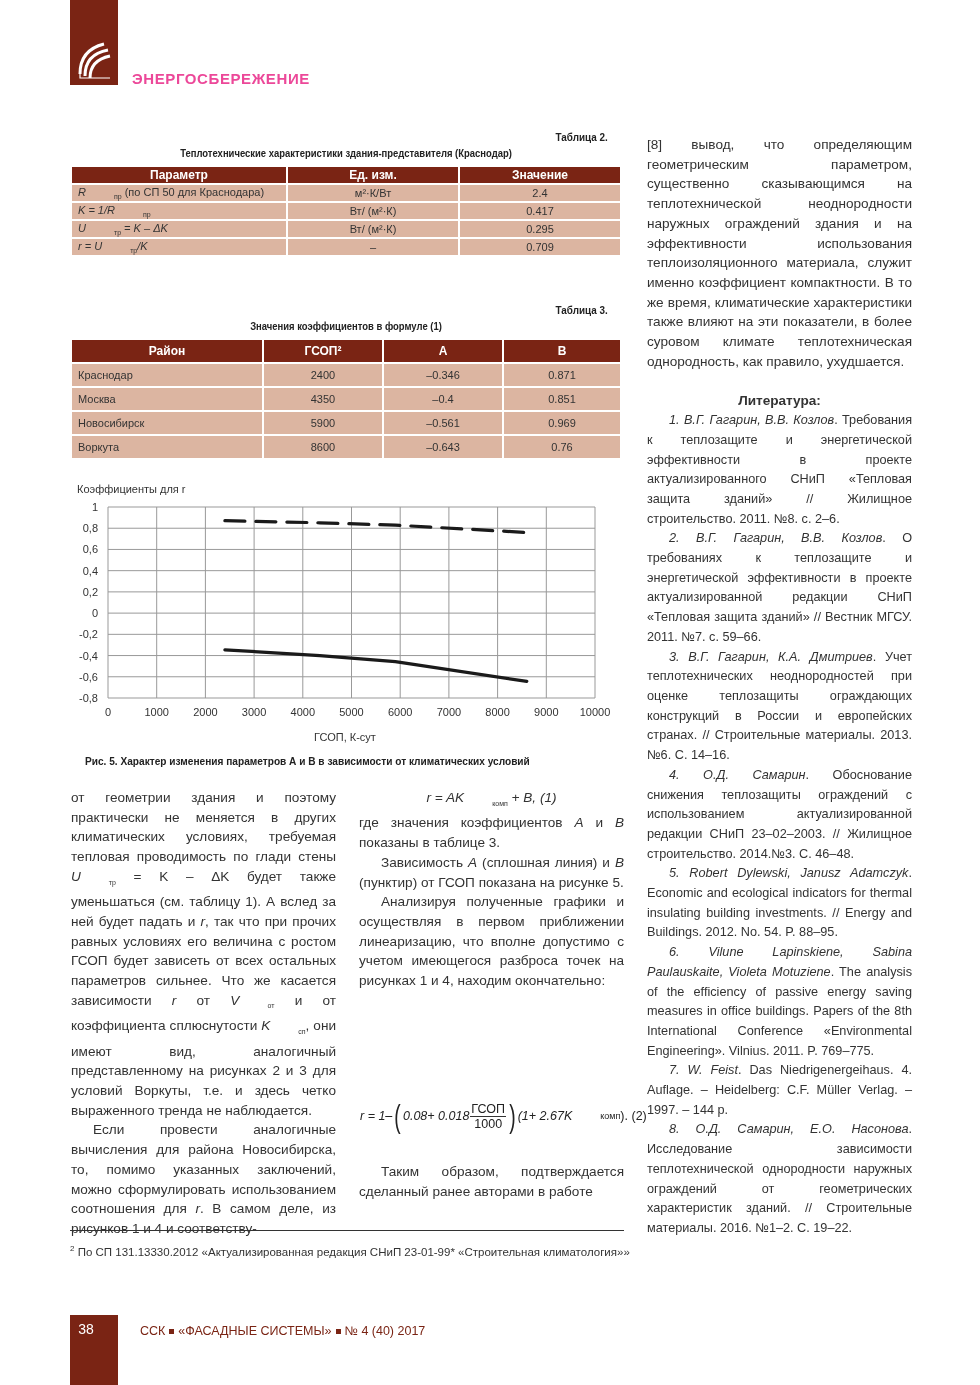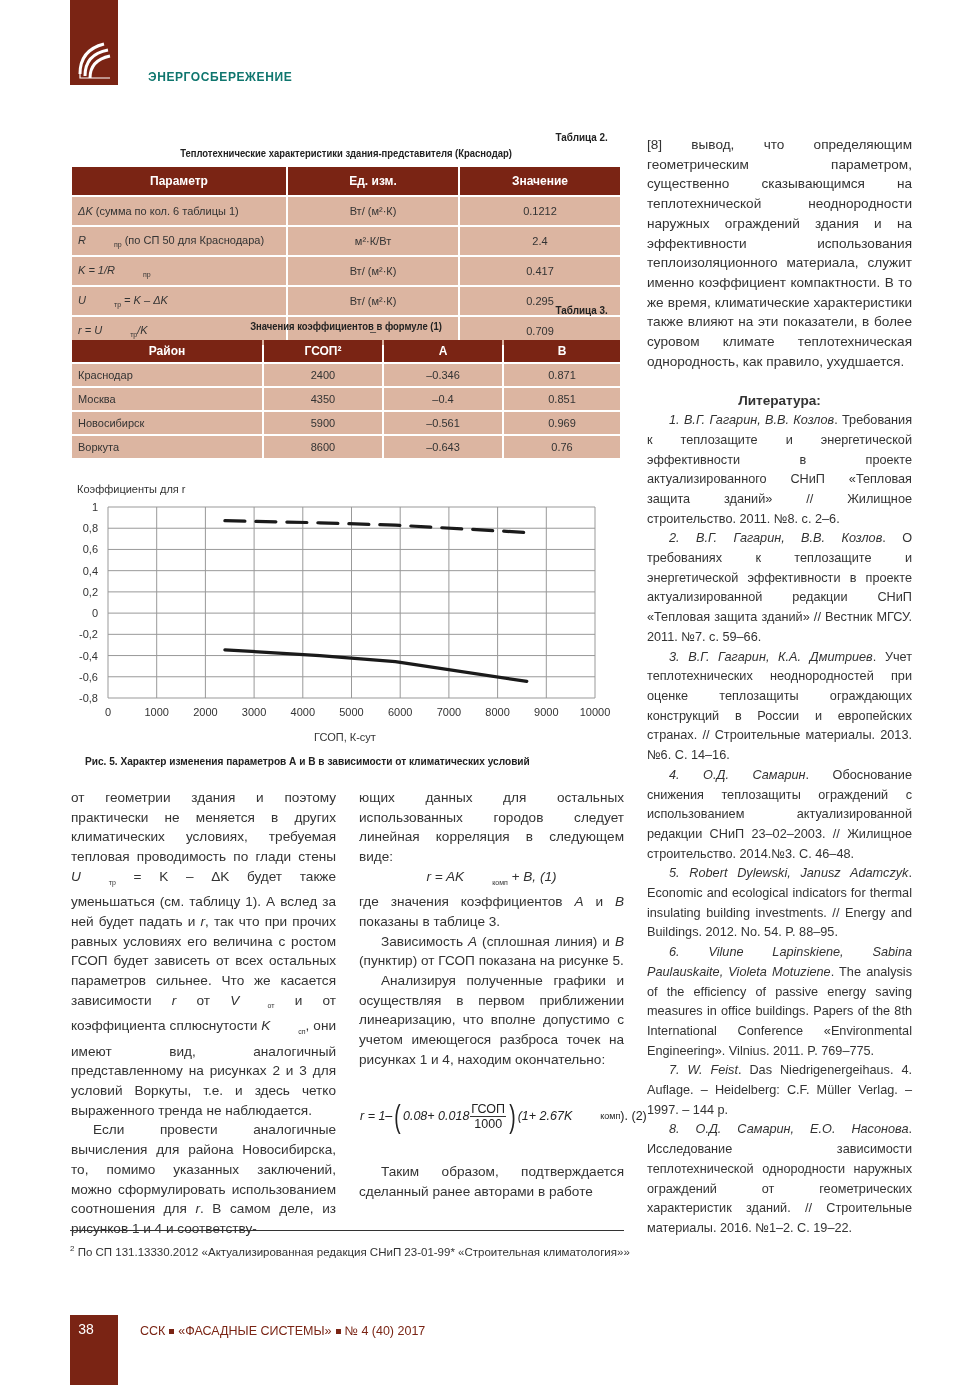--- a/index.html
+++ b/index.html
@@ -1,30 +1,30 @@
 <!DOCTYPE html>
 <html><head>
 <meta charset="utf-8">
 <style>
   html, body { margin:0; padding:0; background:#ffffff; }
   body { width:980px; height:1385px; position:relative; overflow:hidden; font-family:"Liberation Sans", sans-serif; color:#222; }
   .abs { position:absolute; }
   .brand-bar { left:70px; top:0; width:48px; height:85px; background:#7a2414; }
   .logo { left:76px; top:38px; width:36px; height:42px; }
-  .section-title { left:148px; top:70px; font-size:12px; font-weight:bold; color:#0f766e; letter-spacing:0.6px; }
+  .section-title { left:132px; top:70px; font-size:15px; font-weight:bold; color:#ec4899; letter-spacing:0.6px; }
 
   .tbl-label { font-family:"Liberation Sans Narrow","Liberation Sans", sans-serif; font-weight:bold; font-size:11.5px; color:#222; transform:scaleX(0.86); transform-origin:right top; }
   .tbl-caption { font-weight:bold; font-size:11px; color:#222; transform:scaleX(0.86); transform-origin:center top; text-align:center; }
 
   table.data { border-collapse:separate; border-spacing:2px; font-size:11px; }
   table.data th { background:#7a2414; color:#fff; font-weight:bold; font-size:12px; height:17px; padding:0 4px; }
   table.data td { background:#dcb5a1; color:#333; height:16px; padding:0 6px; }
   table.data td.c { text-align:center; }
   #t2 { left:70px; top:165px; width:552px; }
-  #t2 th, #t2 td { height:28px; }
+  #t2 th, #t2 td { height:16px; }
   #t3 { left:70px; top:338px; width:552px; }
   #t3 th { height:22px; }
   #t3 td { height:22px; }
   i.v { font-style:italic; }
   sub.s { font-size:7px;margin-left:28px; }
 
   .chart-wrap { left:70px; top:480px; width:560px; height:270px; }
   .fig-caption { left:85px; top:755px; font-size:11.5px; font-weight:bold; color:#222; transform:scaleX(0.88); transform-origin:left top; white-space:nowrap; }
 
   .col { font-size:13.6px; line-height:19.7px; color:#333; text-align:justify; }
@@ -65,25 +65,20 @@
 <div class="abs tbl-caption" style="left:70px; top:147px; width:552px;">Теплотехнические характеристики здания-представителя (Краснодар)</div>
 <table class="abs data" id="t2">
   <thead>
     <tr>
       <th style="width:206px">Параметр</th>
       <th style="width:162px">Ед. изм.</th>
       <th>Значение</th>
     </tr>
   </thead>
   <tbody>
-    <tr>
-      <td><i class="v">ΔK</i><span> (сумма по кол. 6 таблицы 1)</span></td>
-      <td class="c">Вт/ (м²·К)</td>
-      <td class="c">0.1212</td>
-    </tr>
     <tr>
       <td><i class="v">R</i><sub class="s">пр</sub><span> (по СП 50 для Краснодара)</span></td>
       <td class="c">м²·К/Вт</td>
       <td class="c">2.4</td>
     </tr>
     <tr>
       <td><i class="v">K = 1/R</i><sub class="s">пр</sub><span></span></td>
       <td class="c">Вт/ (м²·К)</td>
       <td class="c">0.417</td>
     </tr>
@@ -196,21 +191,20 @@
   <text id="chart-xlabel" x="275" y="261" font-size="11" fill="#333" text-anchor="middle" font-family="Liberation Sans, sans-serif">ГСОП, К-сут</text>
 </svg>
 <div class="abs fig-caption">Рис. 5. Характер изменения параметров А и В в зависимости от климатических условий</div>
 
 <div class="abs col" id="col1">
   <p><span>от геометрии здания и поэтому практически не меняется в других климатических условиях, требуемая тепловая проводимость по глади стены </span><i>U</i><sub class="s">тр</sub><span> = K – ΔK будет также уменьшаться (см. таблицу 1). А вслед за ней будет падать и </span><i>r</i><span>, так что при прочих равных условиях его величина с ростом ГСОП будет зависеть от всех остальных параметров сильнее. Что же касается зависимости </span><i>r</i><span> от </span><i>V</i><sub class="s">от</sub><span> и от коэффициента сплюснутости </span><i>K</i><sub class="s">сп</sub><span>, они имеют вид, аналогичный представленному на рисунках 2 и 3 для условий Воркуты, т.е. и здесь четко выраженного тренда не наблюдается.</span></p>
   <p class="ind"><span>Если провести аналогичные вычисления для района Новосибирска, то, помимо указанных заключений, можно сформулировать использованием соотношения для </span><i>r</i><span>. В самом деле, из рисунков 1 и 4 и соответству-</span></p>
 </div>
 
 <div class="abs col" id="col2">
-  <p>ющих данных для остальных использованных городов следует линейная корреляция в следующем виде:</p>
   <p class="formula1"><span>r = AK</span><sub class="s" style="font-style:normal">комп</sub><span> + B, (1)</span></p>
   <p><span>где значения коэффициентов </span><i>А</i><span> и </span><i>В</i><span> показаны в таблице 3.</span></p>
   <p class="ind"><span>Зависимость </span><i>А</i><span> (сплошная линия) и </span><i>В</i><span> (пунктир) от ГСОП показана на рисунке 5.</span></p>
   <p class="ind">Анализируя полученные графики и осуществляя в первом приближении линеаризацию, что вполне допустимо с учетом имеющегося разброса точек на рисунках 1 и 4, находим окончательно:</p>
 </div>
 <div class="abs formula2">
   <span>r = 1–</span>
   <span class="paren">(</span>
   <span>0.08+ 0.018</span>
   <span class="frac">

